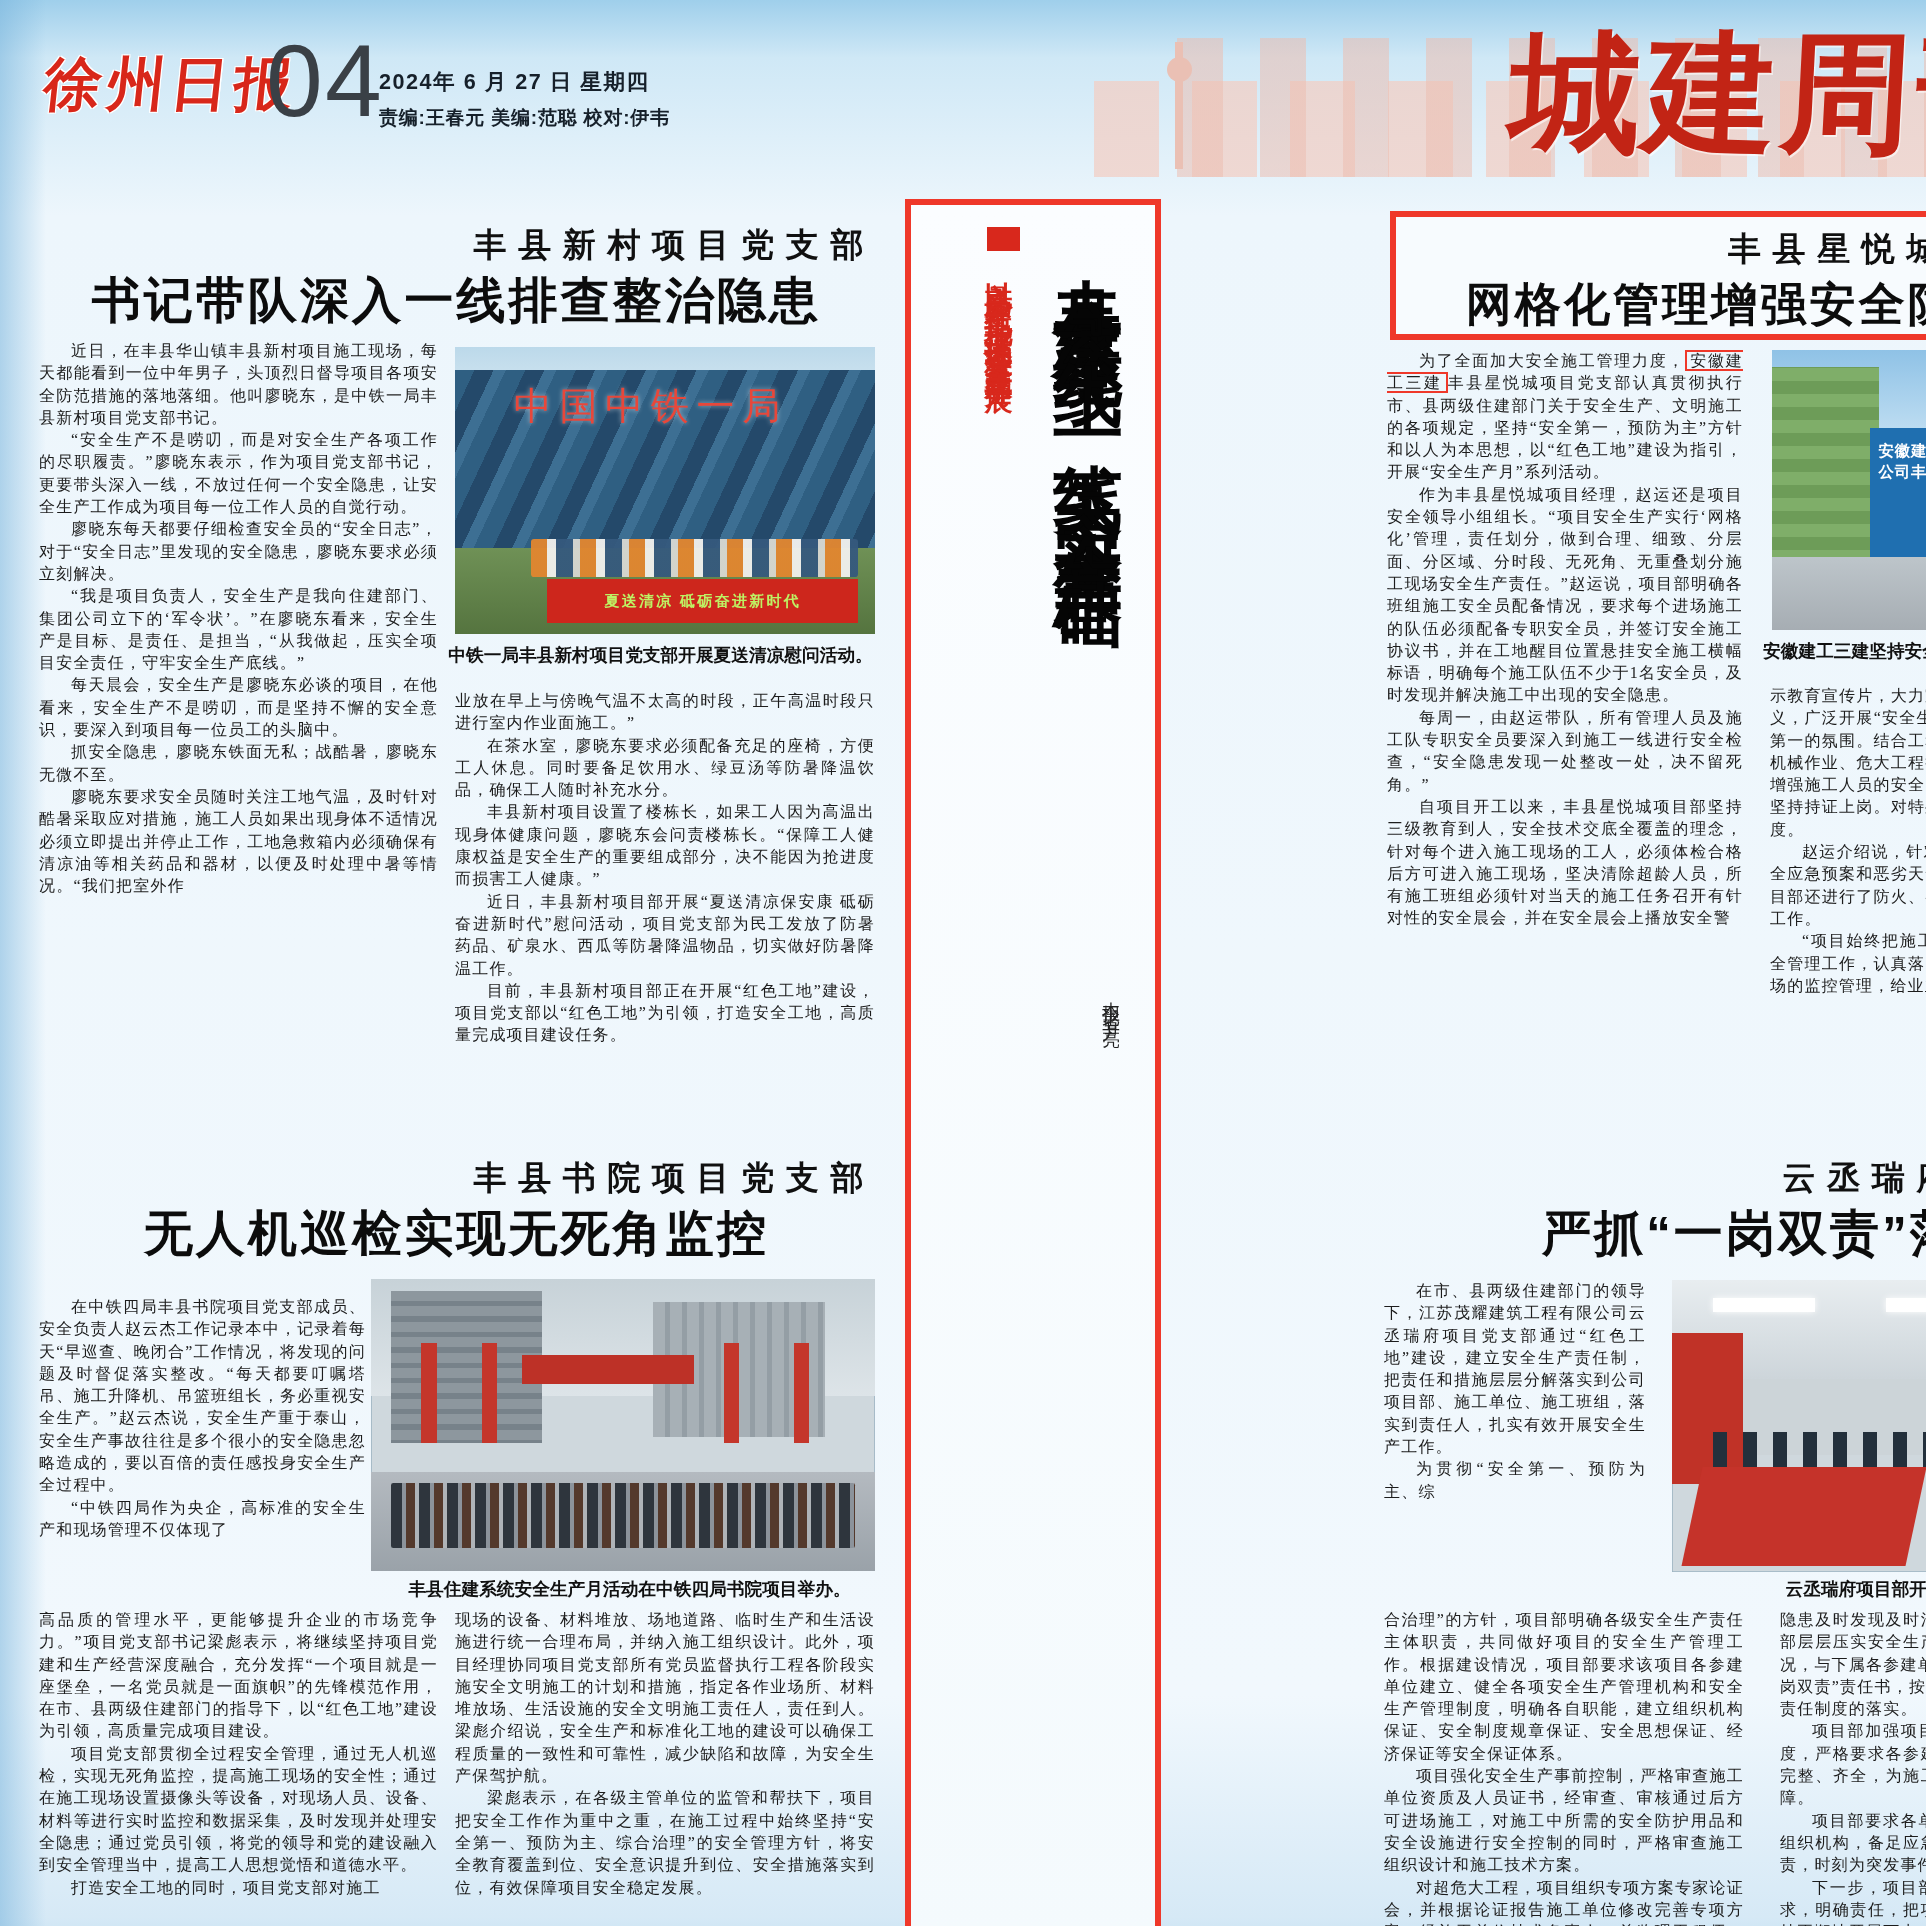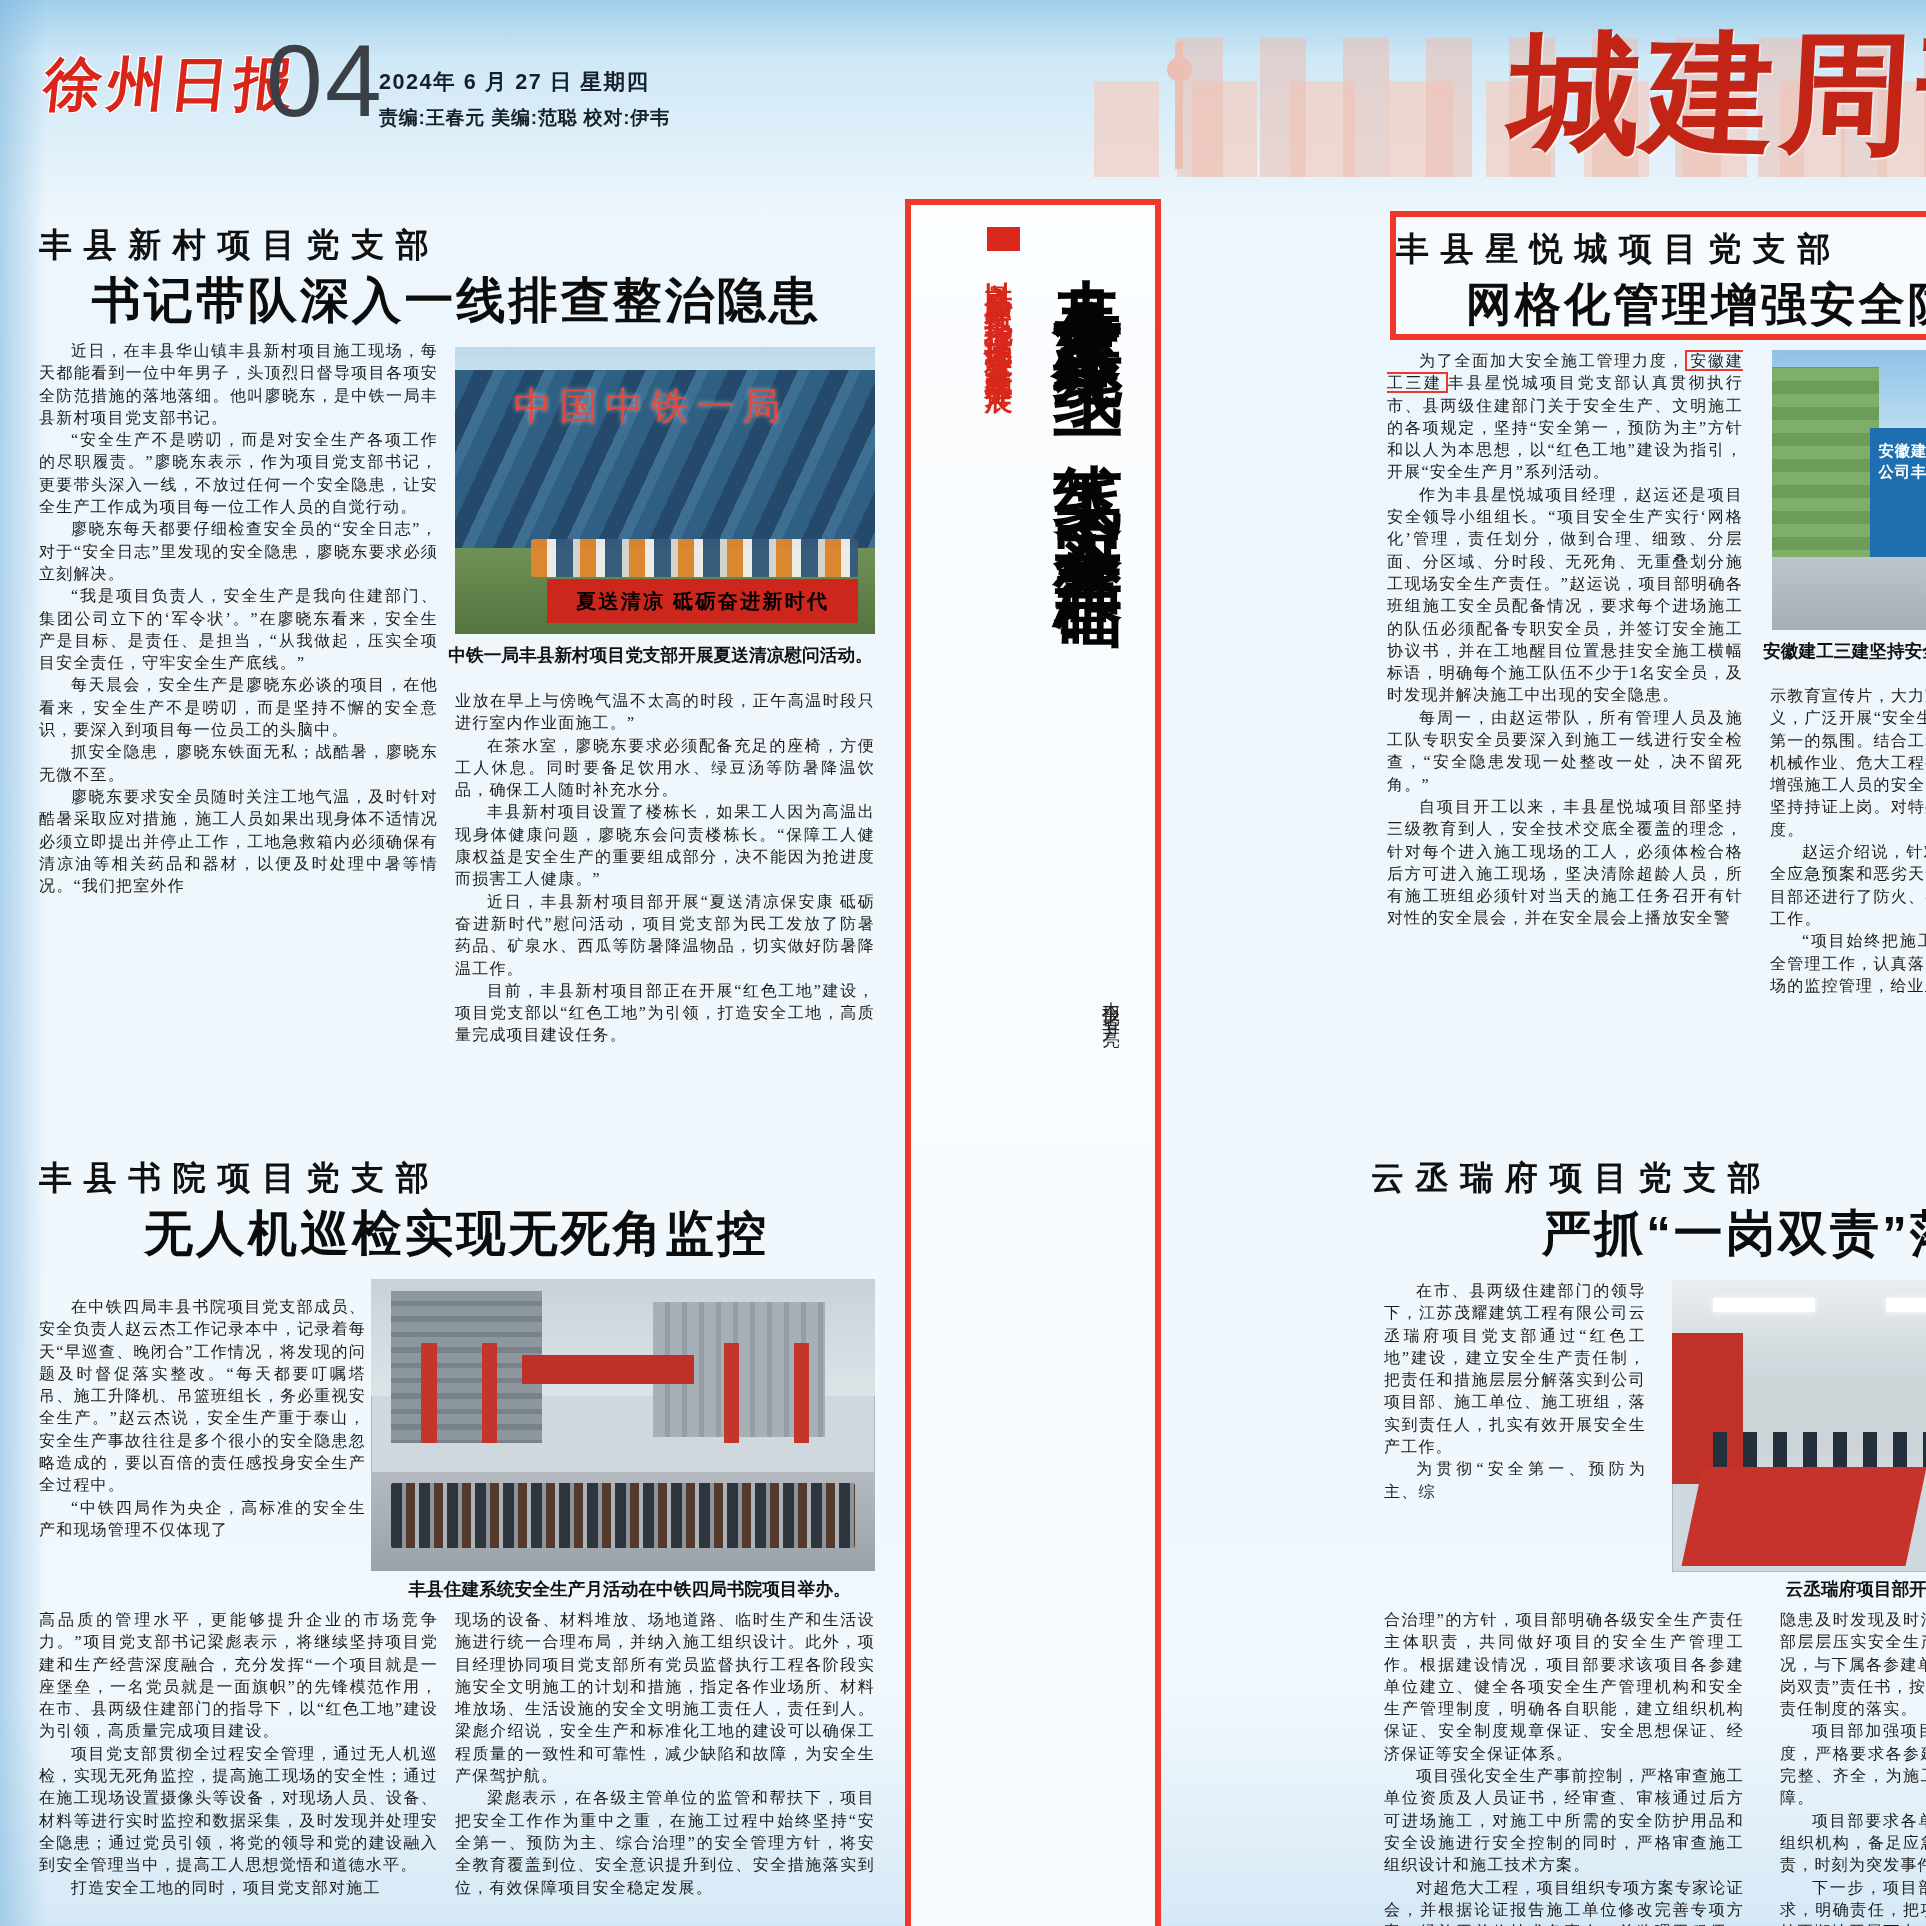--- a/index.html
+++ b/index.html
@@ -29,21 +29,21 @@
   .sky-band-a{position:absolute;left:0;bottom:27px;width:100%;height:96px;opacity:.75;
     background:repeating-linear-gradient(90deg,#f2cfc5 0 65px,rgba(255,255,255,0) 65px 98px);}
   .sky-band-b{position:absolute;left:46px;bottom:27px;width:100%;height:139px;opacity:.55;
     background:repeating-linear-gradient(90deg,rgba(255,255,255,0) 0 37px,#ecbeb1 37px 83px);}
   .sky-tower{position:absolute;left:81px;bottom:35px;width:7.7px;height:127px;background:#eac0b4;}
   .sky-tower::before{content:"";position:absolute;left:-8.5px;top:15.4px;width:25px;height:25px;border-radius:50%;background:#eac0b4;}
   #section-title{position:absolute;left:1510px;top:7px;width:647px;font-family:var(--sans);
     font-weight:900;font-size:131px;color:#c22415;letter-spacing:4.6px;transform:skewX(-3deg);
     text-shadow:1.5px 1.5px 0 rgba(255,255,255,.6);}
   
-  .kicker{position:absolute;text-align:left;font-family:var(--serif);font-weight:600;
+  .kicker{position:absolute;text-align:right;font-family:var(--serif);font-weight:600;
     font-size:33px;letter-spacing:11.6px;color:#101010;}
   .headline{position:absolute;text-align:center;font-family:var(--sans);font-weight:900;
     font-size:49px;letter-spacing:3.1px;color:#0c0c0c;}
   .col{position:absolute;overflow:hidden;text-align:justify;font-size:16px;line-height:22.3px;
     letter-spacing:1.2px;color:#1c1c1c;}
   .para{margin:0;text-indent:2em;}
   .para.cont{text-indent:0;}
   .caption{position:absolute;text-align:center;font-size:17.7px;line-height:23px;font-weight:600;color:#101010;}
   .photo{position:absolute;overflow:hidden;background:#cfd8dd;box-shadow:0 0 0 0.8px #9db4c2 inset;}
   .photo *{position:absolute;}
@@ -64,21 +64,21 @@
   
   #ph1 .sky{left:0;top:0;right:0;height:26%;background:linear-gradient(180deg,#bcd9ea,#dfeef6);}
   #ph1 .glass{left:0;top:8%;right:0;height:64%;
     background:repeating-linear-gradient(115deg,#2f5f82 0 17.7px,#24496a 17.7px 35px,#3d6f93 35px 46px);}
   #ph1 .sign{left:14%;top:12%;font-family:var(--sans);font-weight:400;font-size:38px;color:#e8473a;
     letter-spacing:7.7px;text-shadow:0 0 5.4px rgba(255,255,255,.55);}
   #ph1 .lawn{left:0;bottom:0;right:0;height:30%;background:linear-gradient(180deg,#6f9156,#55743f);}
   #ph1 .people{left:18%;bottom:20%;width:78%;height:13%;opacity:.95;border-radius:3.1px;
     background:repeating-linear-gradient(90deg,#e2862f 0 16px,#f2f1ee 16px 25.4px,#35597d 25.4px 42px,#d8d8d2 42px 49px);}
   #ph1 .banner-cloth{left:22%;bottom:4%;width:74%;height:15%;background:#cd261c;
-    color:#000000;font-family:var(--sans);font-weight:700;font-size:20px;letter-spacing:2.3px;
+    color:#bef264;font-family:var(--sans);font-weight:700;font-size:15px;letter-spacing:2.3px;
     display:flex;align-items:center;justify-content:center;position:absolute;}
   
   #ph2 .sky{left:0;top:0;right:0;height:40%;background:linear-gradient(180deg,#c7d2d8,#dde4e8);}
   #ph2 .bldg1{left:4%;top:4%;width:30%;height:52%;
     background:repeating-linear-gradient(180deg,#8d979e 0 10px,#77828a 10px 15.4px);}
   #ph2 .bldg2{left:56%;top:8%;width:34%;height:46%;
     background:repeating-linear-gradient(90deg,#a7b0b6 0 11.6px,#949ea5 11.6px 17px);}
   #ph2 .stage{left:30%;top:26%;width:34%;height:10%;background:#bd3127;}
   #ph2 .flag1,#ph2 .flag2,#ph2 .flag3,#ph2 .flag4{top:22%;width:3%;height:34%;background:#c4362b;}
   #ph2 .flag1{left:10%;} #ph2 .flag2{left:22%;} #ph2 .flag3{left:70%;} #ph2 .flag4{left:84%;}

